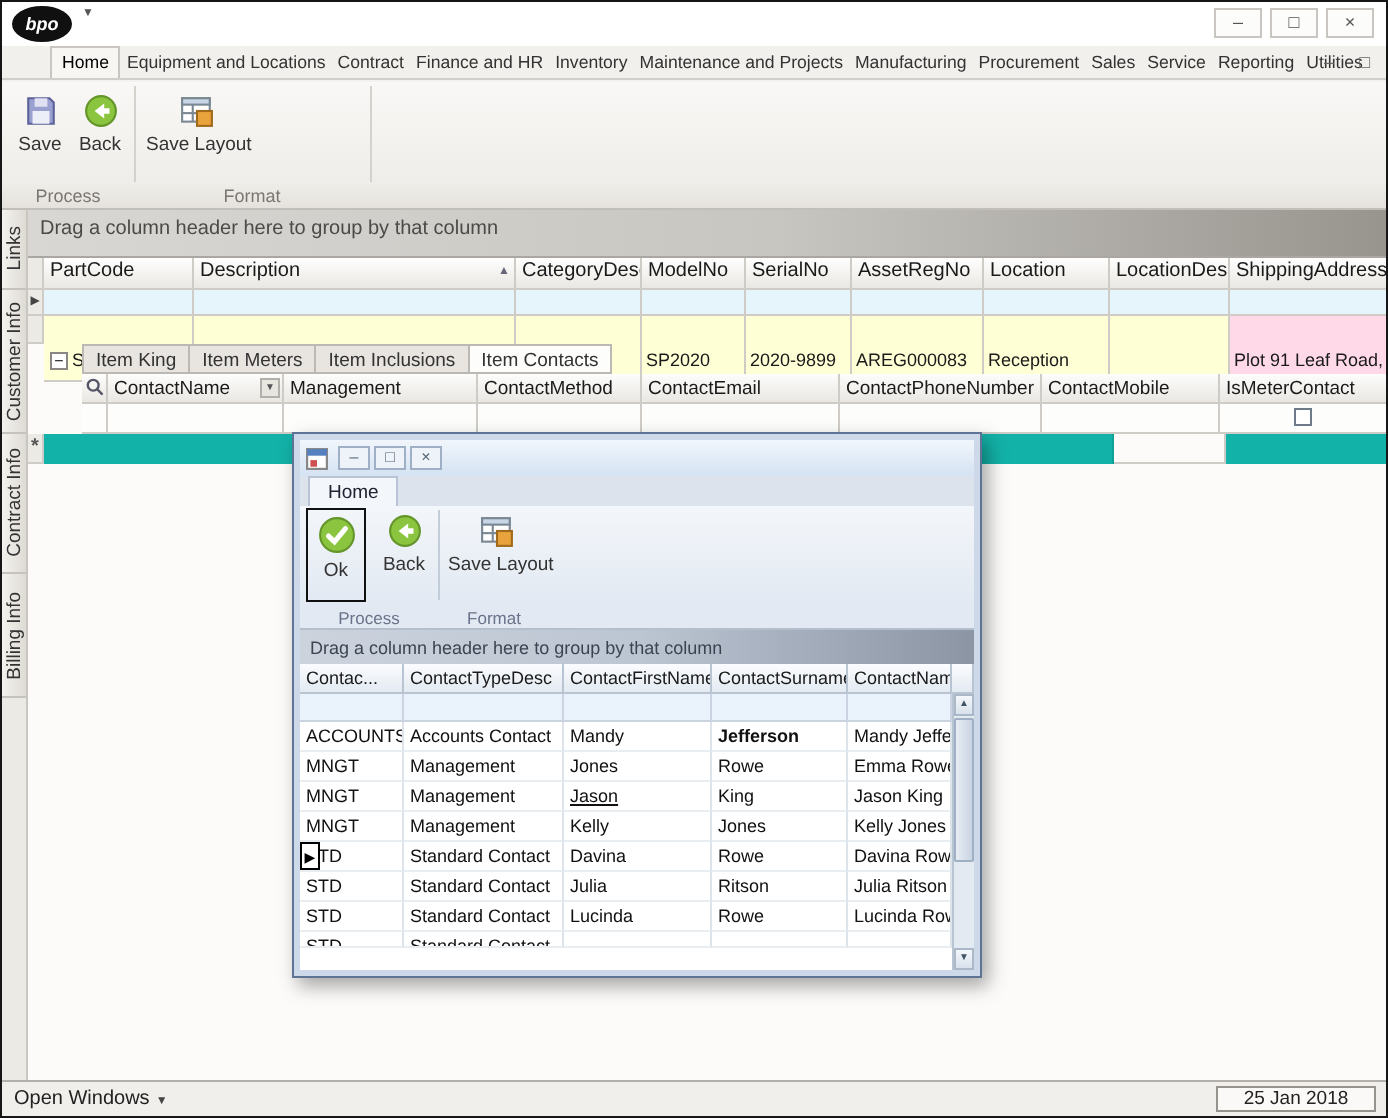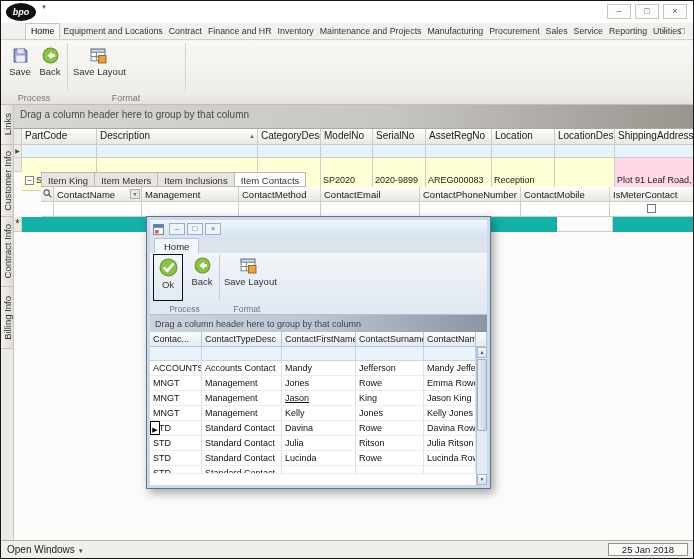--- a/index.html
+++ b/index.html
@@ -303,21 +303,21 @@
           <div class="cell qfil" style="width: 74px;"></div>
           <div class="cell qfil" style="width: 68px;"></div>
           <div class="cell qfil" style="width: 52px;"></div>
           <div class="cell qfil fillq"></div>
         </div>
       <div id="dlg-rows">
           <div class="dlg-row">
             <div class="cell qcell" style="width: 52px;">ACCOUNTS</div>
             <div class="cell qcell" style="width: 80px;">Accounts Contact</div>
             <div class="cell qcell" style="width: 74px;">Mandy</div>
-            <div class="cell qcell" style="width: 68px;">Jefferson</div>
+            <div class="cell qcell" style="width: 68px; font-weight: bold;">Jefferson</div>
             <div class="cell qcell" style="width: 52px;">Mandy Jefferson</div>
             <div class="cell qcell fillq"></div>
           </div>
           <div class="dlg-row">
             <div class="cell qcell" style="width: 52px;">MNGT</div>
             <div class="cell qcell" style="width: 80px;">Management</div>
             <div class="cell qcell" style="width: 74px;">Jones</div>
             <div class="cell qcell" style="width: 68px;">Rowe</div>
             <div class="cell qcell" style="width: 52px;">Emma Rowe</div>
             <div class="cell qcell fillq"></div>

